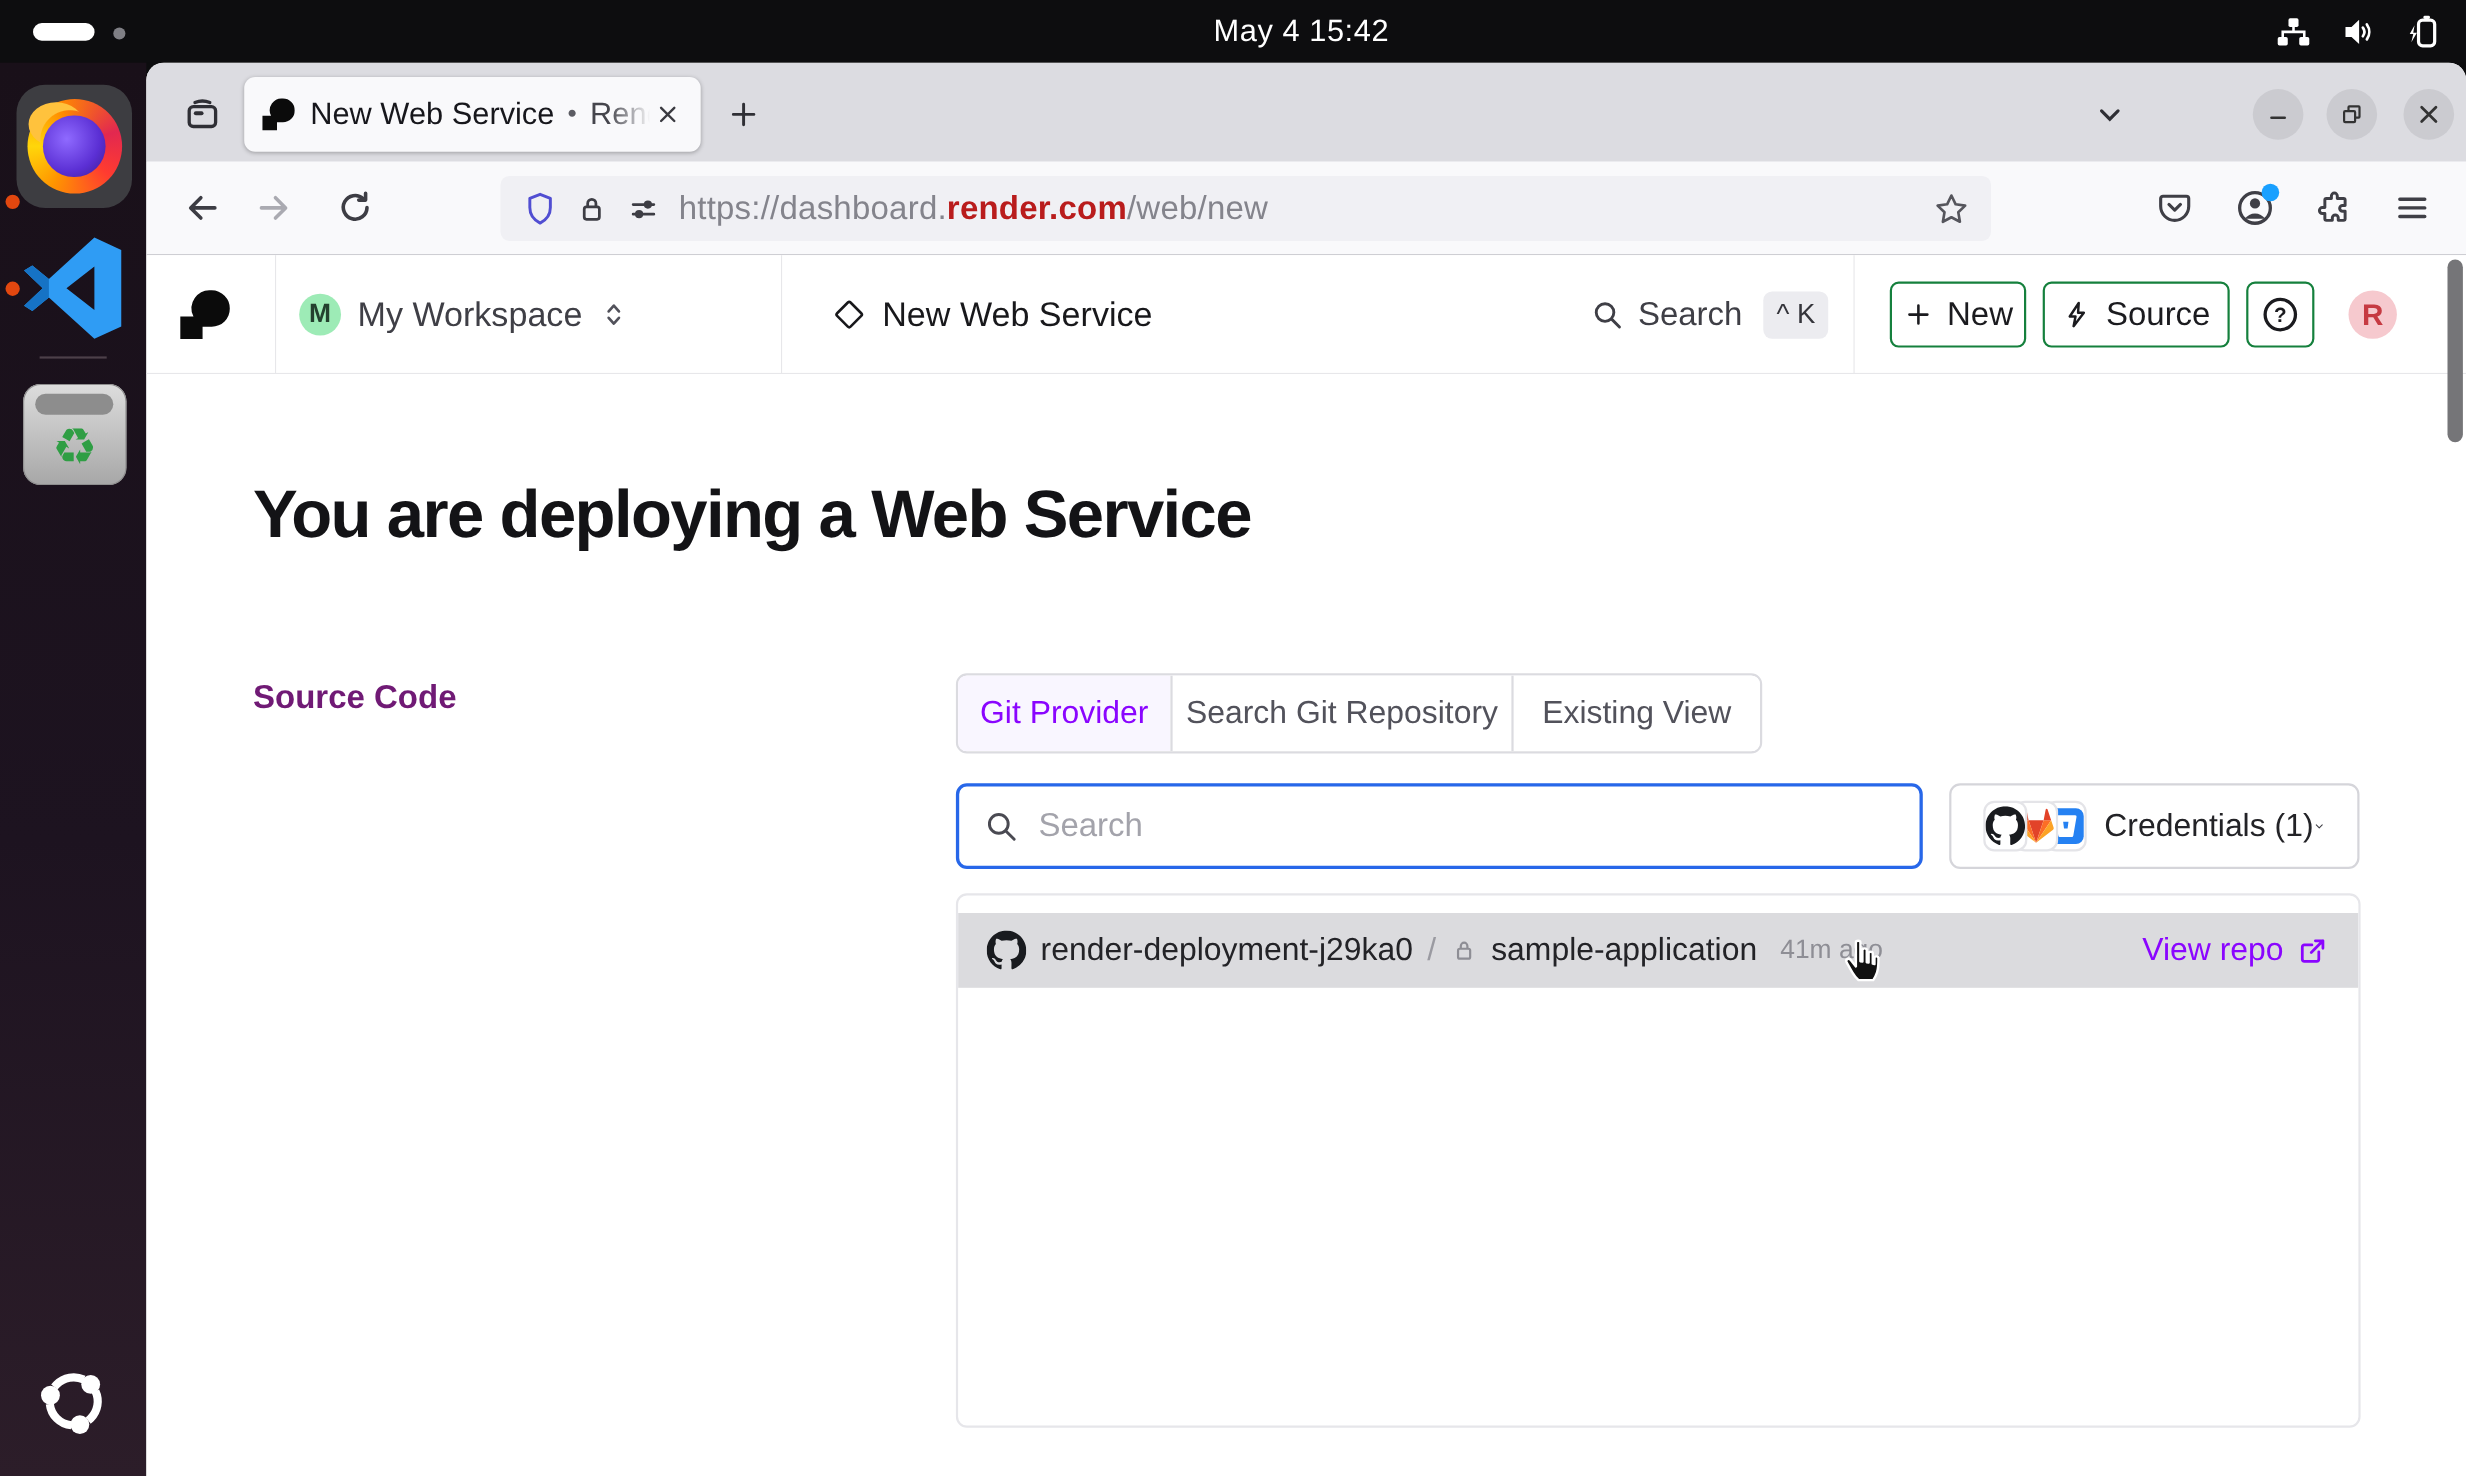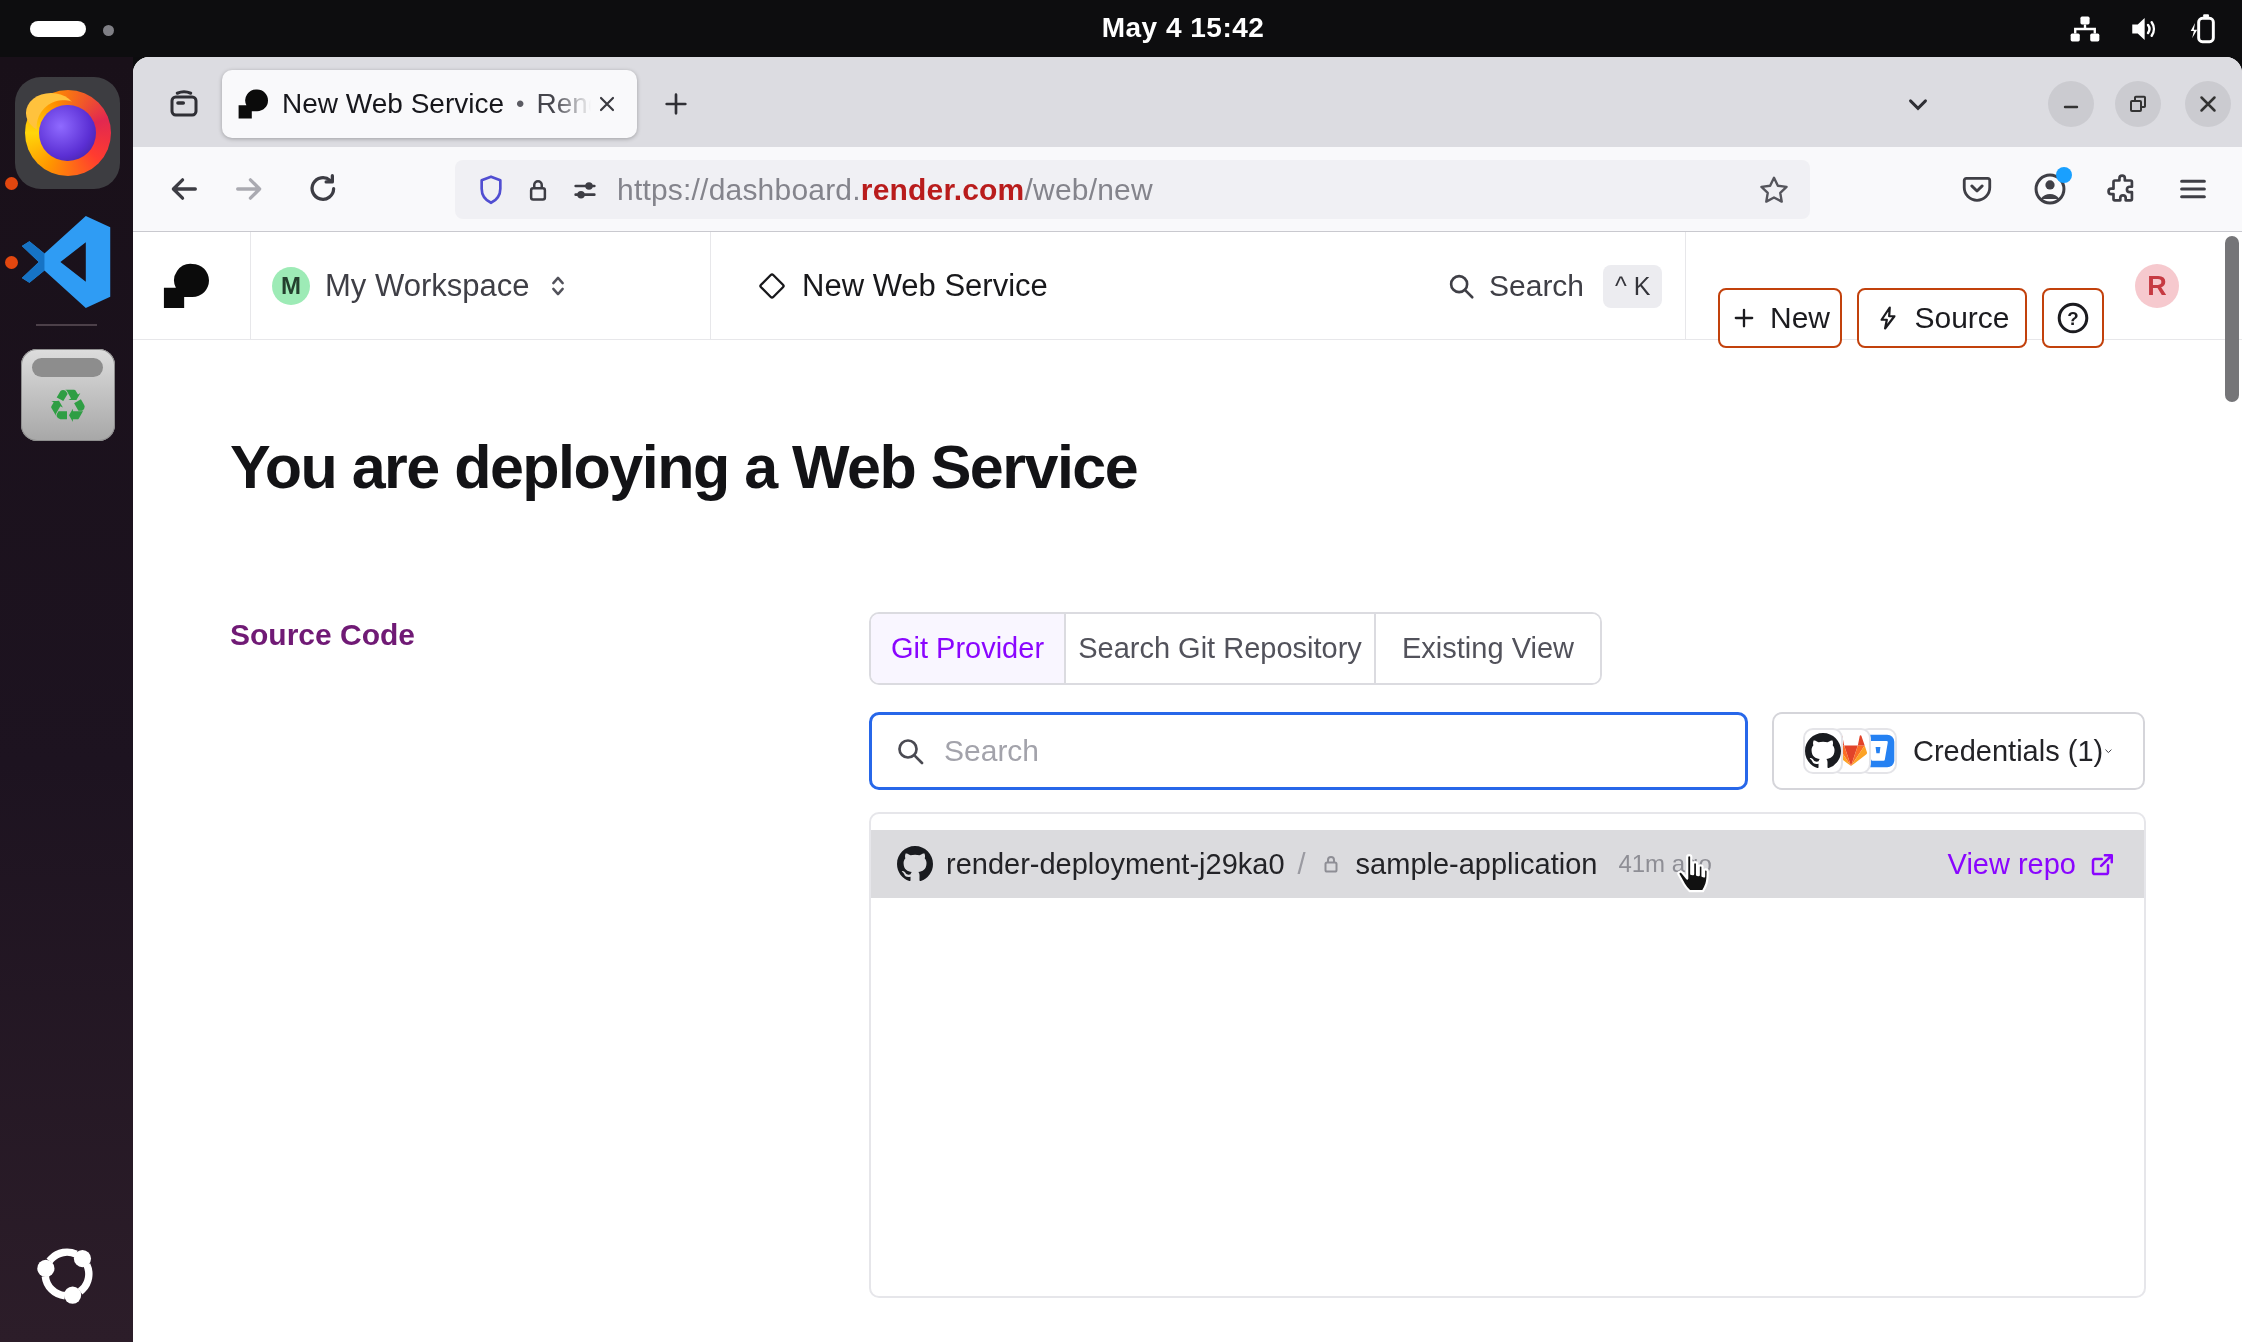--- a/index.html
+++ b/index.html
@@ -6,21 +6,21 @@
   html,body { background:#000; }
   body { font-family:"Liberation Sans","DejaVu Sans",sans-serif; }
   button { background:none; border:none; font:inherit; color:inherit; }
   .screen { position:relative; width:2242px; height:1342px; background:#0c0c0e; overflow:hidden; }
   .abs { position:absolute; }
 
   
   .topbar { position:absolute; left:0; top:0; width:2242px; height:57px; background:#0d0d0f; color:#fff; }
   .activities-pill { position:absolute; left:30px; top:21px; width:56px; height:16px; border-radius:9px; background:#fff; }
   .ws-dot { position:absolute; left:103px; top:25px; width:11px; height:11px; border-radius:50%; background:#7f7f85; }
-  .tb-clock { position:absolute; left:1058px; top:12px; width:250px; text-align:center; font-size:28px; font-weight:700; letter-spacing:.5px; }
+  .tb-clock { position:absolute; left:1058px; top:12px; width:250px; text-align:center; font-size:28px; font-weight:400; letter-spacing:.5px; }
   .tb-icons { position:absolute; right:24px; top:0; height:57px; display:flex; align-items:center; gap:26px; }
   .tb-icons svg { display:block; }
 
   
   .dock { position:absolute; left:0; top:57px; width:133px; height:1285px; background:linear-gradient(180deg,#191019 0%,#1d1320 55%,#2c1d29 100%); }
   .ff-tile { position:absolute; left:15px; top:20px; width:105px; height:112px; border-radius:26px; background:#3d3d41; display:flex; align-items:center; justify-content:center; }
   .ff-logo { position:relative; width:86px; height:86px; border-radius:50%; background:conic-gradient(from 130deg,#ff3b30,#ff9500 80deg,#ffd60a 140deg,#ff8a00 210deg,#e22850 300deg,#ff3b30); }
   .ff-logo::before { content:""; position:absolute; inset:17%; border-radius:50%; background:radial-gradient(circle at 38% 38%,#8f6aff,#5b2fd4 60%,#3b1c8f); }
   .ff-logo::after { content:""; position:absolute; left:2%; top:4%; width:58%; height:46%; border-radius:50%; background:radial-gradient(circle at 75% 85%, transparent 52%, #ffc23d 54%); }
   .run-dot { position:absolute; left:5px; width:13px; height:13px; border-radius:50%; background:#e2470f; }
@@ -59,21 +59,21 @@
   .vsep { position:absolute; top:0; width:1px; height:108px; background:#e7e7ea; }
   .render-logo { position:absolute; left:30px; top:31px; }
   .ws-group { position:absolute; left:139px; top:0; height:108px; display:flex; align-items:center; gap:15px; }
   .ws-avatar { width:38px; height:38px; border-radius:50%; background:#9debb6; color:#24402e; font-size:24px; font-weight:700; display:flex; align-items:center; justify-content:center; }
   .ws-name { font-size:31px; color:#3f3f46; }
   .ph-title-group { position:absolute; left:625px; top:0; height:108px; display:flex; align-items:center; gap:16px; }
   .ph-title { font-size:31px; color:#18181b; }
   .ph-search { position:absolute; left:1313px; top:0; height:108px; display:flex; align-items:center; gap:13px; }
   .ph-search-label { font-size:30px; color:#3f3f46; }
   .kbd { background:#ececf0; border-radius:8px; font-size:25px; color:#35353b; padding:7px 12px; margin-left:6px; }
-  .hbtn { position:absolute; top:24px; height:60px; border:2px solid #c2410c; border-radius:8px; display:flex; align-items:center; justify-content:center; gap:12px; font-size:30px; color:#1b1b1f; background:#fff;margin-top:32px; }
+  .hbtn { position:absolute; top:24px; height:60px; border:2px solid #15803d; border-radius:8px; display:flex; align-items:center; justify-content:center; gap:12px; font-size:30px; color:#1b1b1f; background:#fff; }
   .user-avatar { position:absolute; left:2002px; top:32px; width:44px; height:44px; border-radius:50%; background:#f6c9ce; color:#c63a42; font-size:27px; font-weight:700; display:flex; align-items:center; justify-content:center; }
 
   .h1 { position:absolute; left:97px; top:200px; font-size:61px; font-weight:700; letter-spacing:-1.5px; color:#131316; }
   .source-label { position:absolute; left:97px; top:386px; font-size:30px; font-weight:700; color:#701a75; }
 
   .seg { position:absolute; left:736px; top:380px; width:733px; height:73px; display:flex; border:2px solid #dbdbe0; border-radius:10px; background:#fff; overflow:hidden; }
   .seg-tab { display:flex; align-items:center; justify-content:center; font-size:29px; color:#52525b; background:#fff; }
   .seg-tab + .seg-tab { border-left:2px solid #dbdbe0; }
   .seg-tab.active { color:#8A05FF; background:#f9f6ff; font-weight:500; }
 

